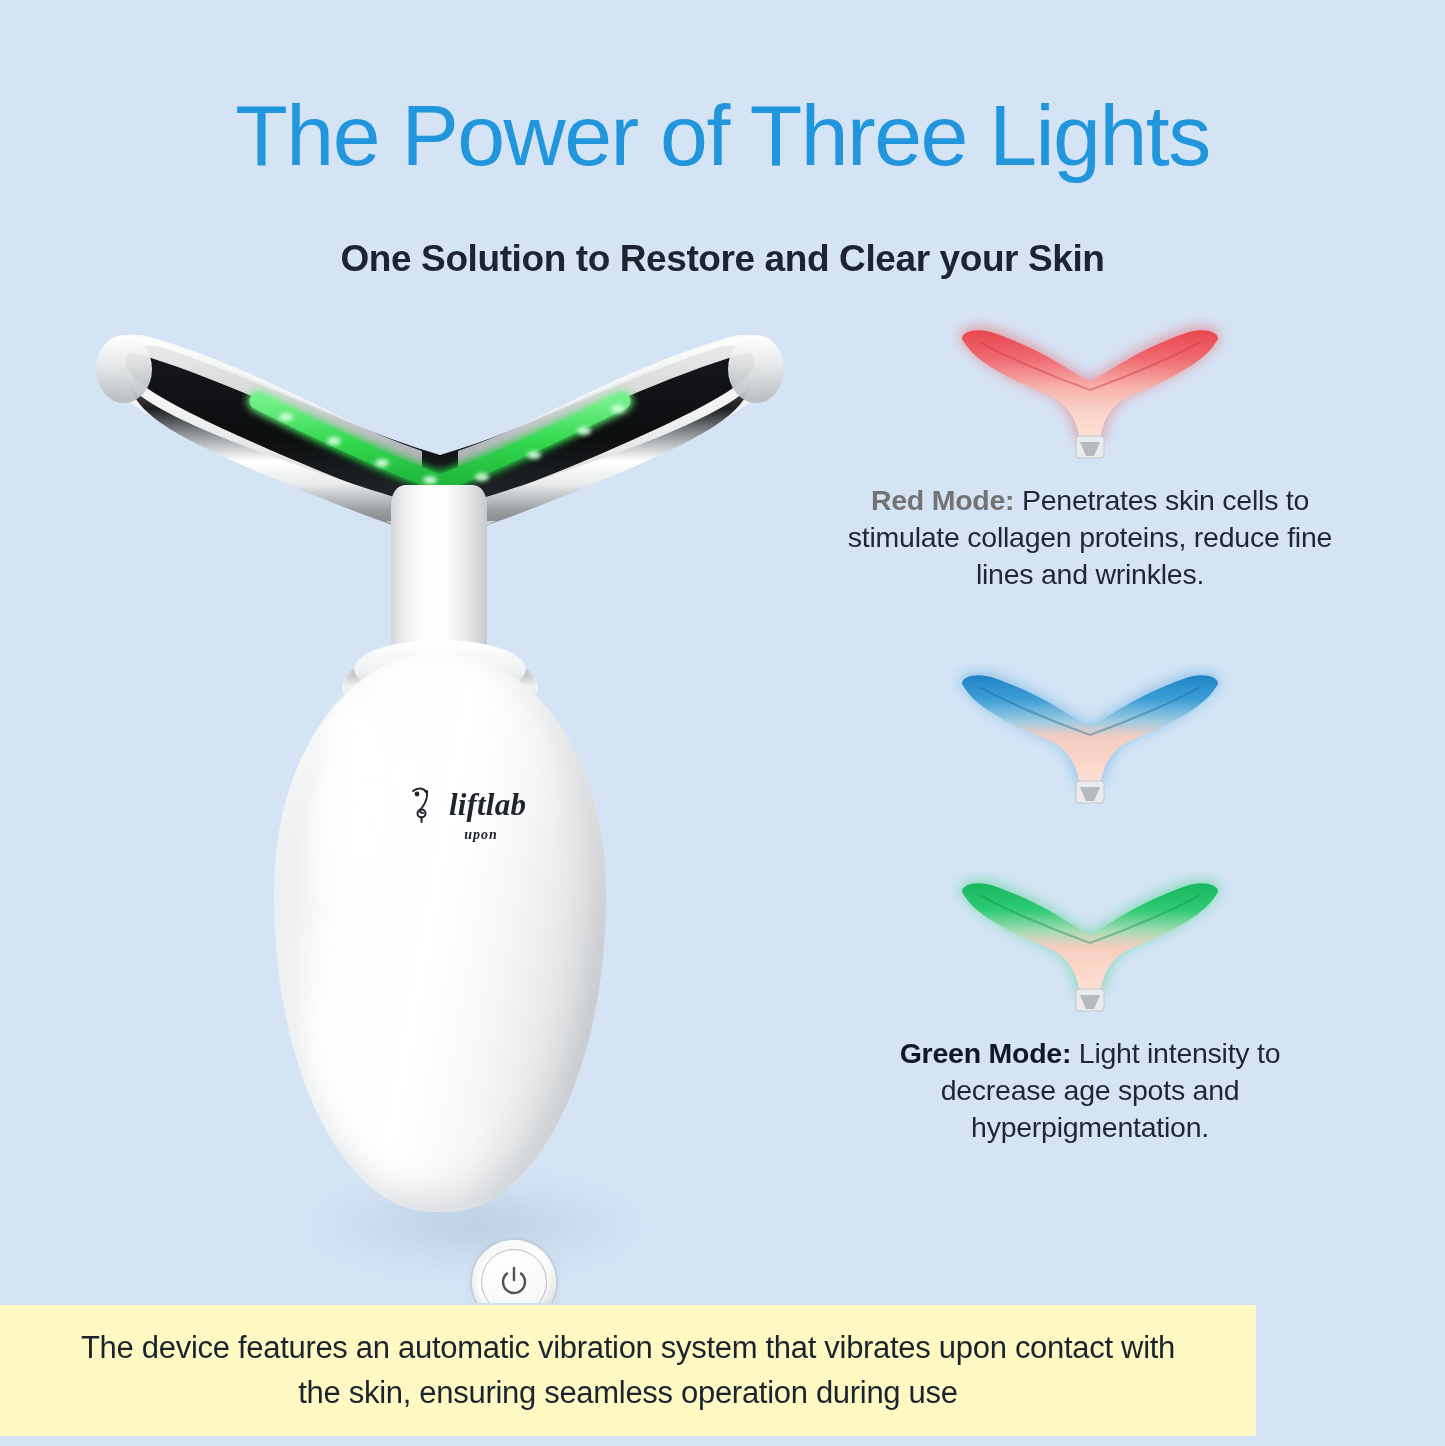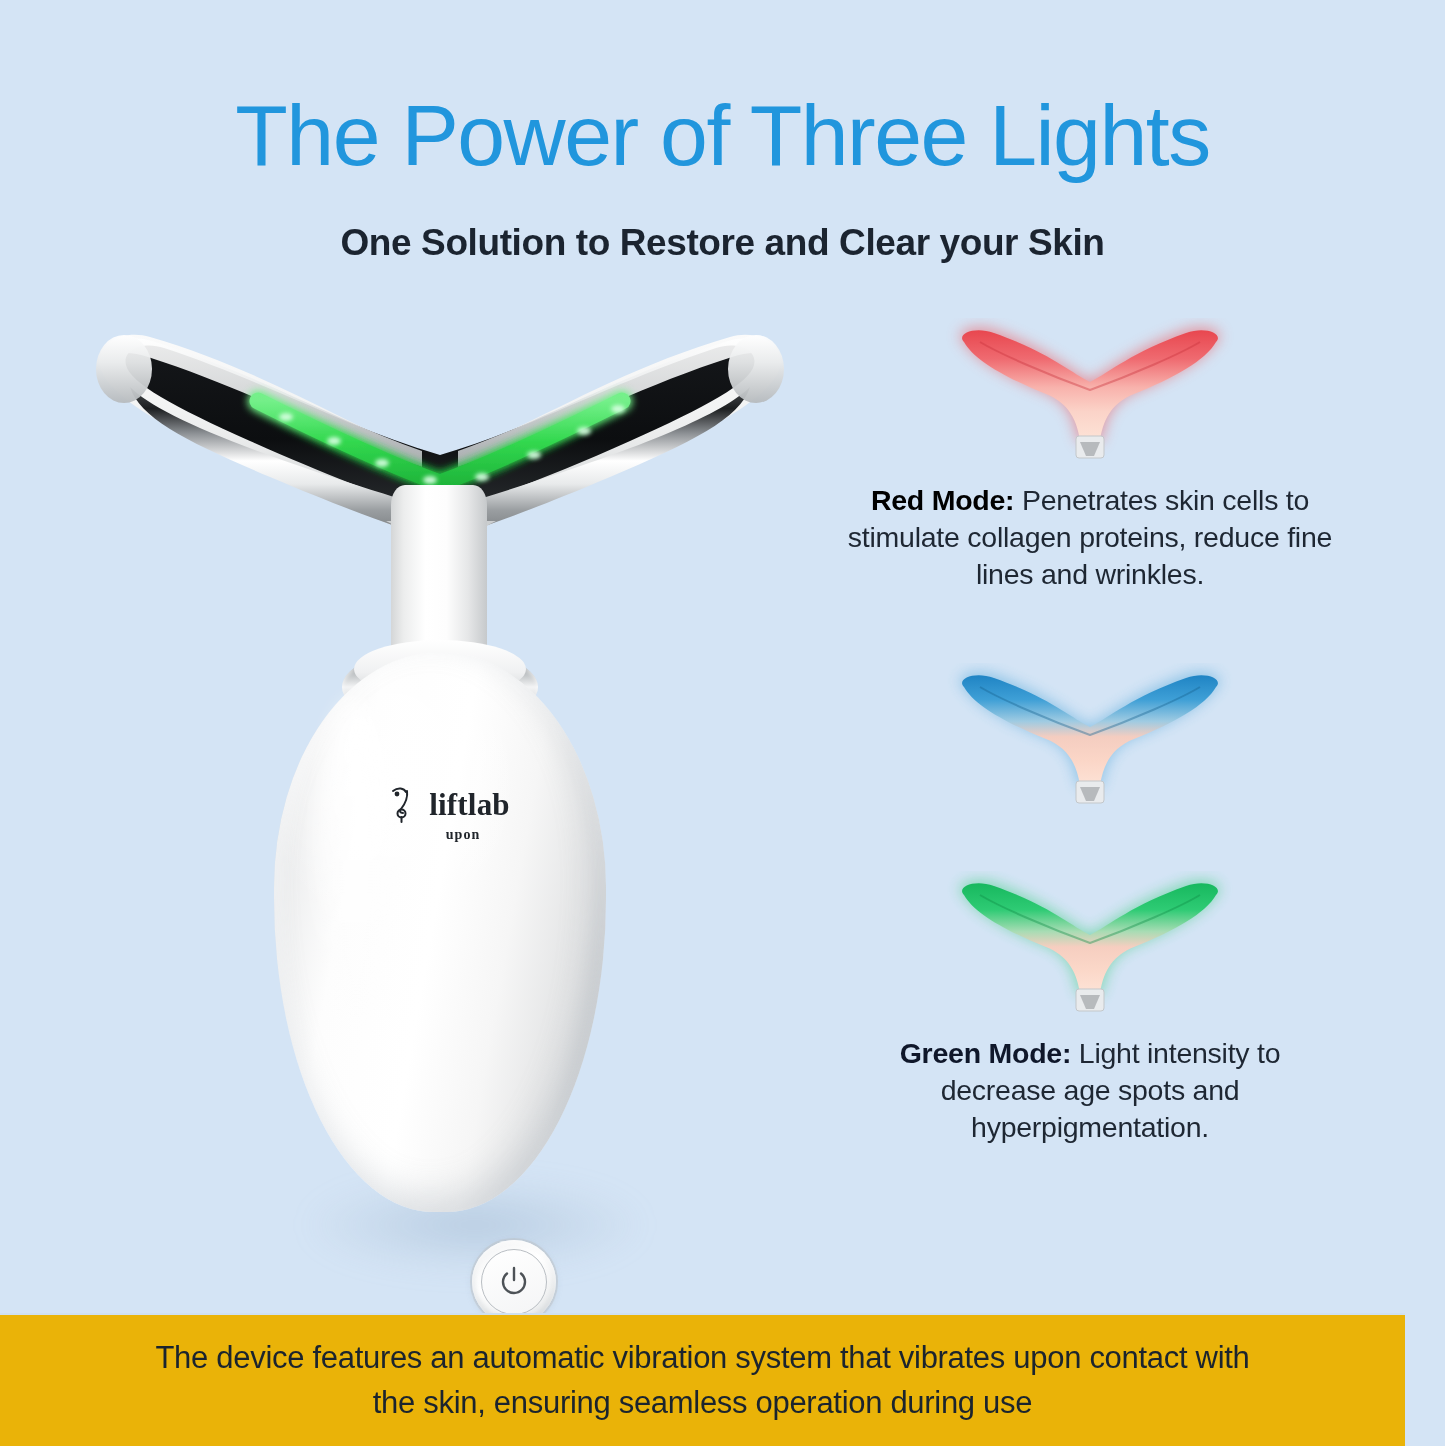--- a/index.html
+++ b/index.html
@@ -38,21 +38,21 @@
     letter-spacing: -1.5px;
     line-height: 1.0;
     margin: 0;
     white-space: nowrap;
   }
   .sub-title {
     font-size: 37px;
     font-weight: 700;
     color: #1b2430;
     letter-spacing: -0.4px;
-    margin: 0;
+    margin: 16px;
     padding-top: 44px;
     white-space: nowrap;
   }
 
   
   .device-area {
     position: absolute;
     left: 60px;
     top: 300px;
     width: 740px;
@@ -143,27 +143,28 @@
     width: 80px;
     height: 330px;
     border-radius: 50%;
     background: linear-gradient(180deg, rgba(255,255,255,0.92), rgba(255,255,255,0.05));
     filter: blur(10px);
   }
 
   
   .logo {
     position: absolute;
-    left: 304px;
+    left: 322px;
     top: 484px;
     width: 170px;
     height: 62px;
     display: flex;
     flex-direction: column;
     align-items: center;
+    font-style: italic;
   }
   .logo-row {
     display: flex;
     align-items: center;
     gap: 7px;
   }
   .logo-word {
     font-family: "Liberation Serif", serif;
     font-size: 31px;
     font-weight: 700;
@@ -228,32 +229,32 @@
   .mode-text {
     text-align: center;
     font-size: 28.5px;
     line-height: 1.30;
     color: #1e2733;
     letter-spacing: -0.25px;
     padding: 14px 42px 0 42px;
     box-sizing: border-box;
   }
   .mode-label { font-weight: 700; }
-  .mode-label.red   { color: #000000; }
+  .mode-label.red   { color: #737373; }
   .mode-label.blue  { color: #4aa8d8; }
   .mode-label.green { color: #0f172a; }
 
   
   .footer {
     position: absolute;
     left: 0;
-    bottom: 0;
-    width: 1405px;
+    bottom: 10px;
+    width: 1256px;
     height: 131px;
-    background: #eab308;
+    background: #fef9c3;
     border-top: 2px solid #cfe0f0;
     display: flex;
     align-items: center;
     justify-content: center;
   }
   .footer-text {
     font-size: 31px;
     line-height: 1.42;
     color: #1b242e;
     text-align: center;

